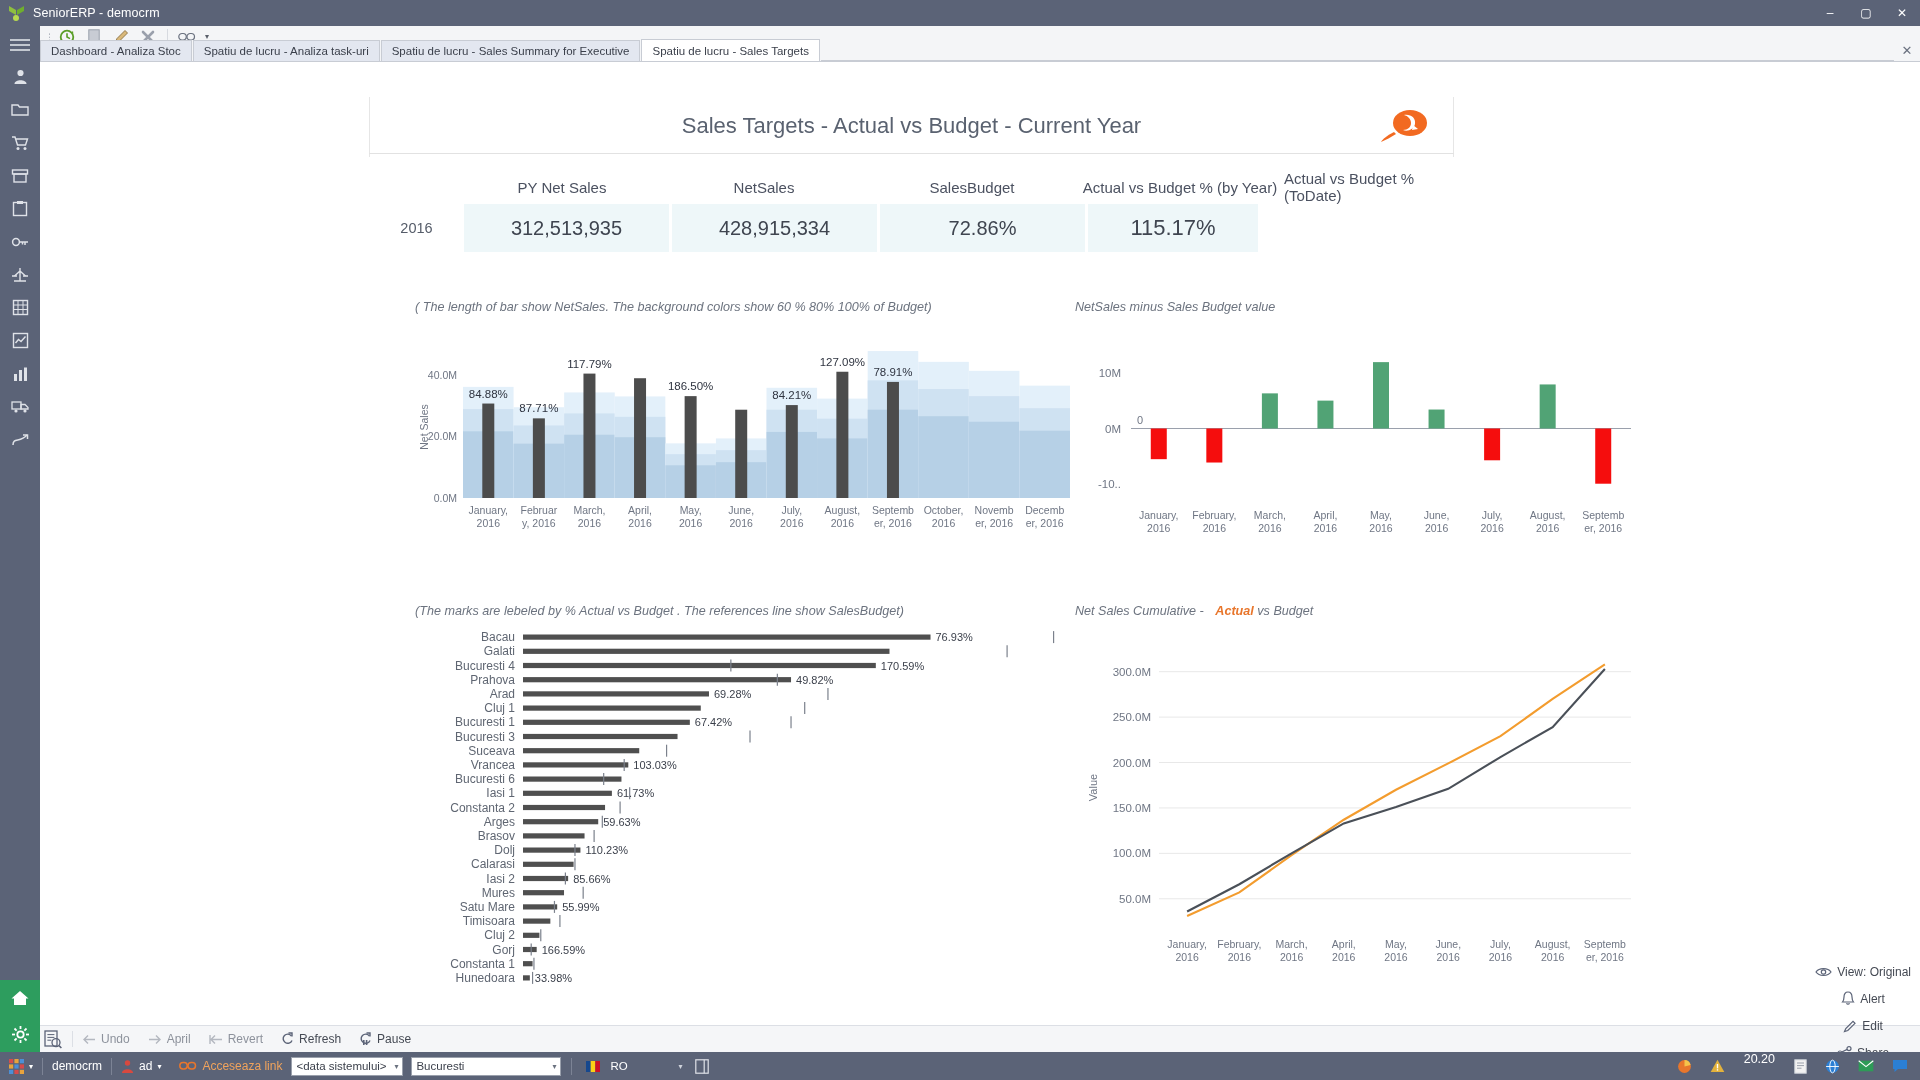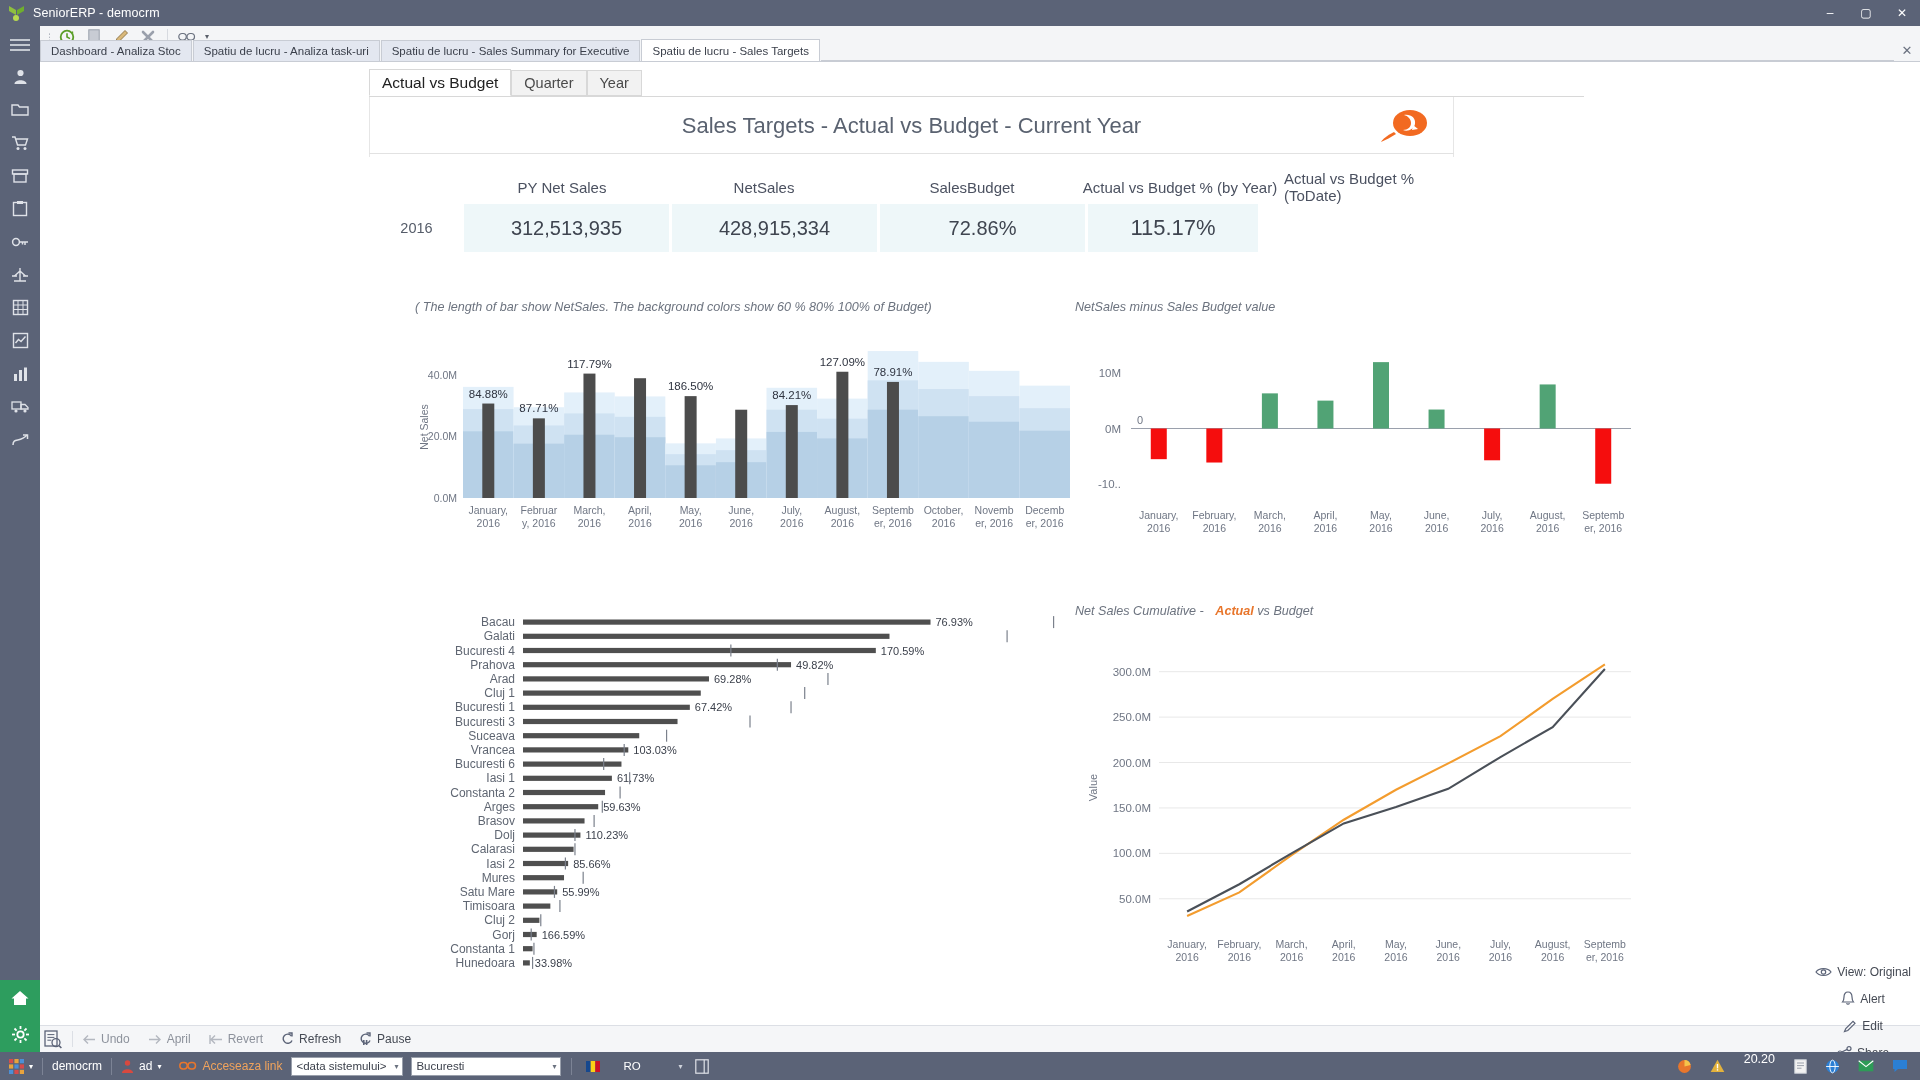--- a/index.html
+++ b/index.html
@@ -328,26 +328,20 @@
     <div class="wstab">Dashboard - Analiza Stoc</div>
     <div class="wstab">Spatiu de lucru - Analiza task-uri</div>
     <div class="wstab">Spatiu de lucru - Sales Summary for Executive</div>
     <div class="wstab active">Spatiu de lucru - Sales Targets</div>
     <div class="tabfill"></div>
     <div class="tabclose">✕</div>
   </div>
 
   <div class="content">
 
-    <div class="dtabs">
-      <div class="dtab active">Actual vs Budget</div>
-      <div class="dtab">Quarter</div>
-      <div class="dtab">Year</div>
-      <div class="fill"></div>
-    </div>
 
     <div class="dash"></div>
     <div class="dashtitle">Sales Targets - Actual vs Budget - Current Year</div>
 
     <div class="dashlogo">
       <svg width="52" height="42" viewBox="0 0 52 42">
         <ellipse cx="30" cy="20" rx="17" ry="13" fill="#f26a21"></ellipse>
         <path d="M14 29 C6 33 3 36 1 39 C6 37 11 34 16 31 Z" fill="#f26a21"></path>
         <path d="M24 12 C31 11 36 15 35 21 C34 26 28 29 23 27 C28 27 31 24 31 20 C31 16 28 13 24 12 Z" fill="#ffffff"></path>
         <path d="M33 22 l5 4 l-6 1 z" fill="#ffffff"></path>
@@ -492,20 +486,21 @@
           <text x="417.11111111111114" y="183" fill="#6f7684" font-size="10.5" text-anchor="middle">July,</text>
           <text x="417.11111111111114" y="196" fill="#6f7684" font-size="10.5" text-anchor="middle">2016</text>
           <text x="472.6666666666667" y="183" fill="#6f7684" font-size="10.5" text-anchor="middle">August,</text>
           <text x="472.6666666666667" y="196" fill="#6f7684" font-size="10.5" text-anchor="middle">2016</text>
           <text x="528.2222222222223" y="183" fill="#6f7684" font-size="10.5" text-anchor="middle">Septemb</text>
           <text x="528.2222222222223" y="196" fill="#6f7684" font-size="10.5" text-anchor="middle">er, 2016</text>
         </svg>
     </div>
 
     <div class="panel" style="left:375px; top:534px; width:660px; height:420px;">
+      <div class="ptitle">(The marks are lebeled by % Actual vs Budget . The references line show SalesBudget)</div>
       <svg id="chart3" width="660" height="380" viewBox="0 0 660 380" style="margin-top:3px">
           <text x="100" y="19.1" fill="#5f6672" font-size="12" text-anchor="end">Bacau</text>
           <rect x="108" y="12.5" width="407.515" height="5.2" fill="#4f4f4f"></rect>
           <line x1="638.59" y1="9.1" x2="638.59" y2="21.1" stroke="#7b818c" stroke-width="1.2"></line>
           <text x="520.515" y="19.1" fill="#3a3f4a" font-size="11">76.93%</text>
           <text x="100" y="33.3" fill="#5f6672" font-size="12" text-anchor="end">Galati</text>
           <rect x="108" y="26.699999999999996" width="366.49" height="5.2" fill="#4f4f4f"></rect>
           <line x1="592.095" y1="23.299999999999997" x2="592.095" y2="35.3" stroke="#7b818c" stroke-width="1.2"></line>
           <text x="100" y="47.5" fill="#5f6672" font-size="12" text-anchor="end">Bucuresti 4</text>
           <rect x="108" y="40.9" width="352.815" height="5.2" fill="#4f4f4f"></rect>
@@ -762,21 +757,21 @@
     <div class="sbfield" style="width:112px">
       <span>&lt;data sistemului&gt;</span>
       <span class="cv">▾</span>
     </div>
     <div class="sbfield" style="width:150px; margin-left:8px">
       <span>Bucuresti</span>
       <span class="cv">▾</span>
     </div>
     <div class="sbsep" style="margin-left:10px"></div>
     <div class="sbfield" style="width:72px; margin-left:10px; border:none; background:transparent; color:#fff">
-      <span style="display:flex;align-items:flex-end;gap:23px">
+      <span style="display:flex;align-items:flex-end;gap:10px">
         <svg width="14" height="11" viewBox="0 0 14 11">
             <rect x="0" y="0" width="4.66" height="11" fill="#16488e"></rect>
             <rect x="4.66" y="0" width="4.66" height="11" fill="#fcd116"></rect>
             <rect x="9.32" y="0" width="4.66" height="11" fill="#ce1126"></rect>
           </svg>
         <span>RO</span>
       </span>
       <span class="cv" style="color:#cfd3db">▾</span>
     </div>
     <div class="sb">

